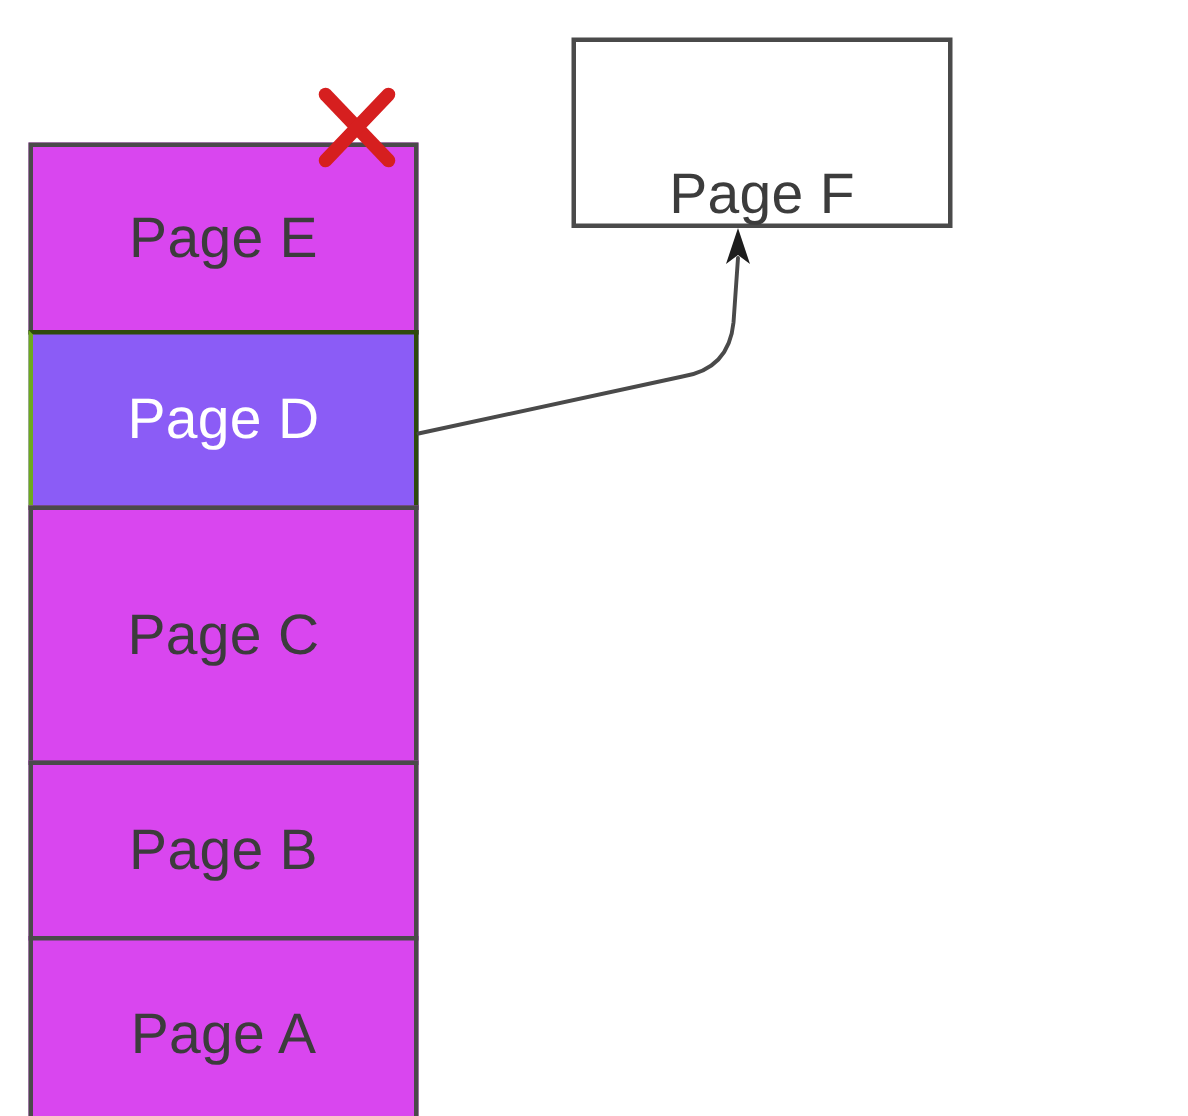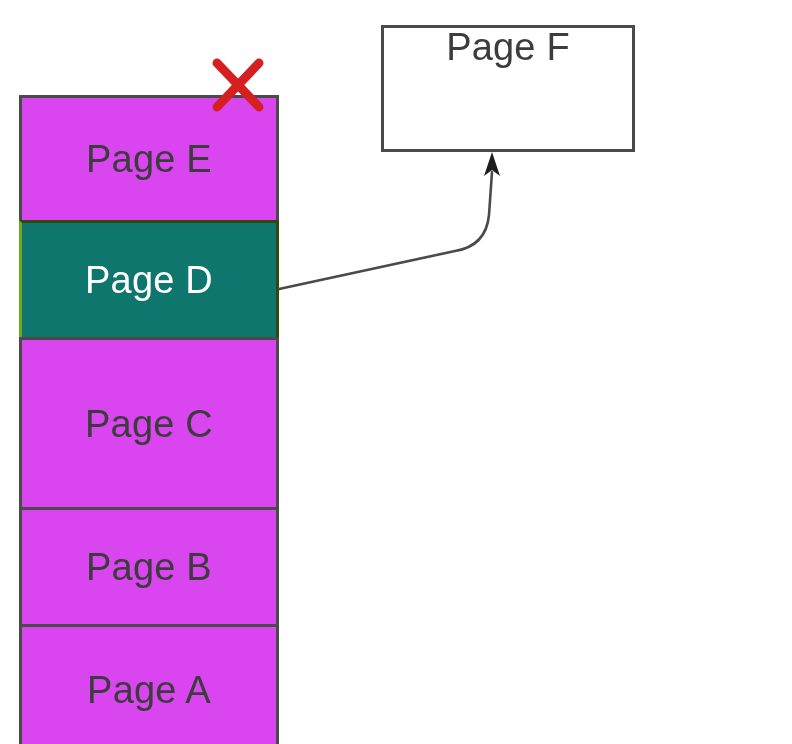--- a/index.html
+++ b/index.html
@@ -47,41 +47,41 @@
     font-size: 38px;
     line-height: 1;
     color: #3c3c3c;
     letter-spacing: 0.2px;
     white-space: nowrap;
   }
 
   .frame-e { height: 128px; }
   .frame-d {
     height: 120px;
-    background: #0f766e;
+    background: #8b5cf6;
     border-color: #2f4a0c;
     border-left-color: #6daa1c;
   }
   .frame-d .frame-label { color: #ffffff; }
   .frame-c { height: 173px; }
   .frame-b { height: 120px; }
   .frame-a { height: 132px; }
 
   
   .page-f-box {
     position: absolute;
     left: 381px;
     top: 25px;
     width: 254px;
     height: 127px;
     box-sizing: border-box;
     border: 3px solid #4a4a4a;
     background: #ffffff;
     display: flex;
-    align-items: flex-start;
+    align-items: flex-end;
     justify-content: center;
   }
   .page-f-box .frame-label { color: #3c3c3c; }
 
   
   .x-marker {
     position: absolute;
     left: 210px;
     top: 57px;
     width: 56px;

